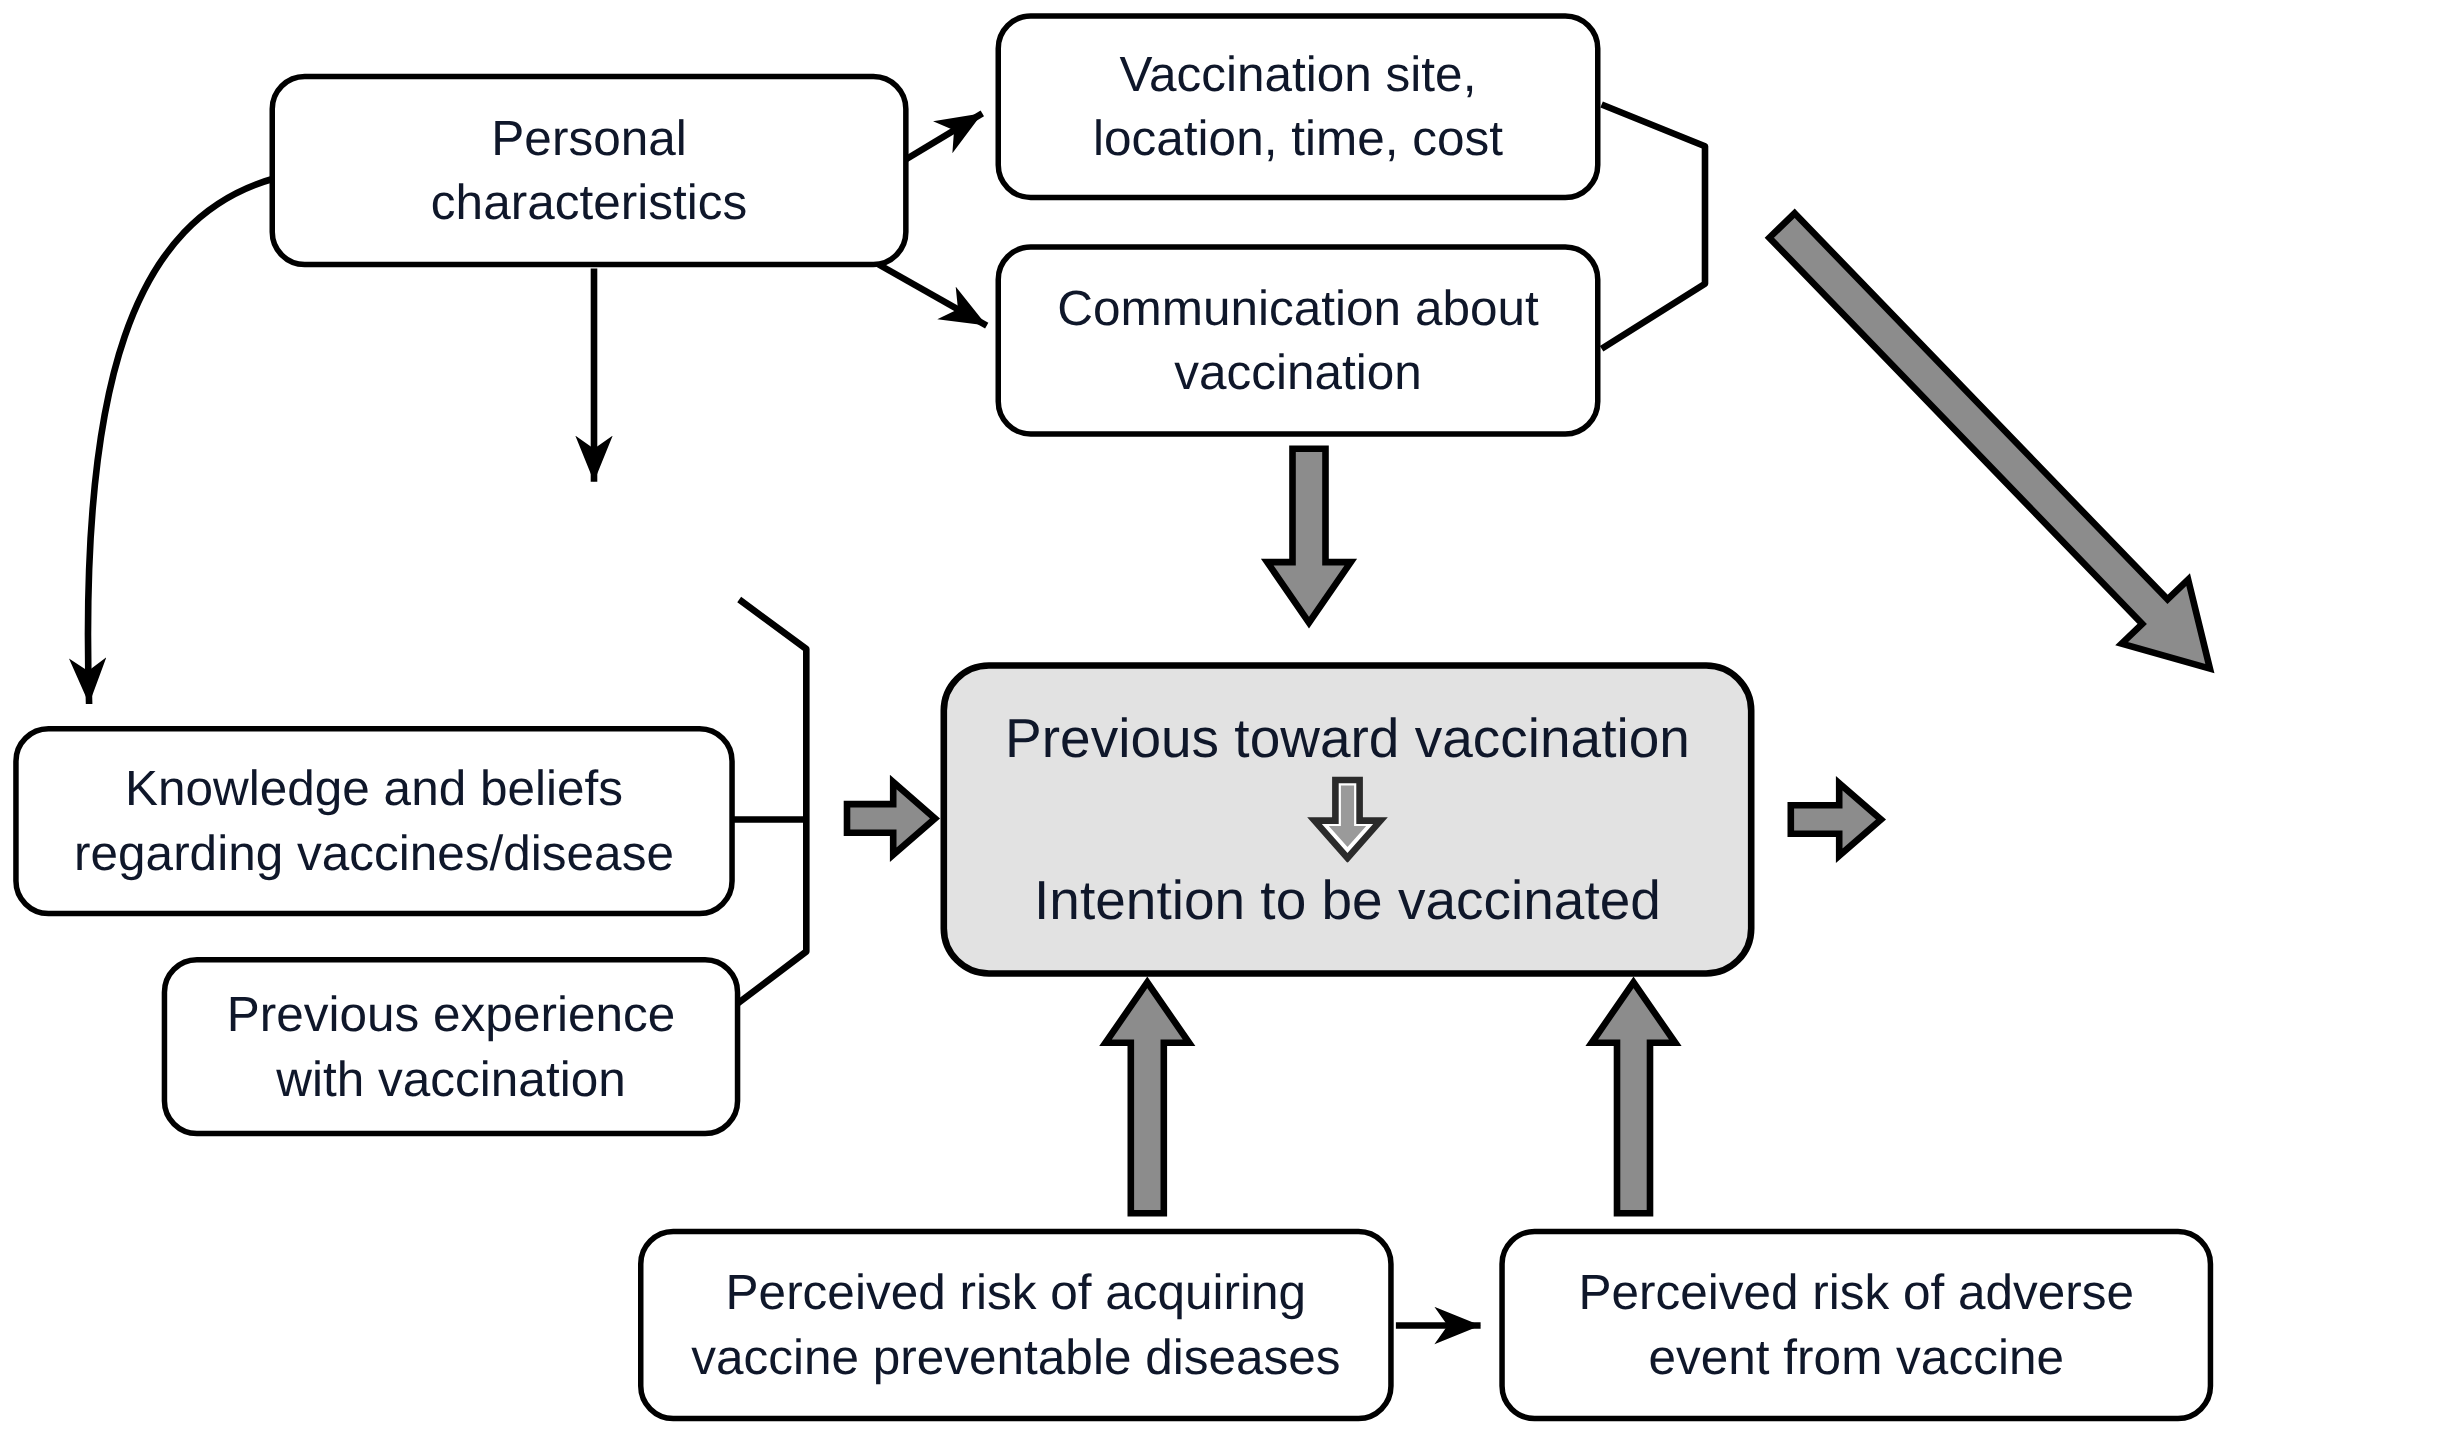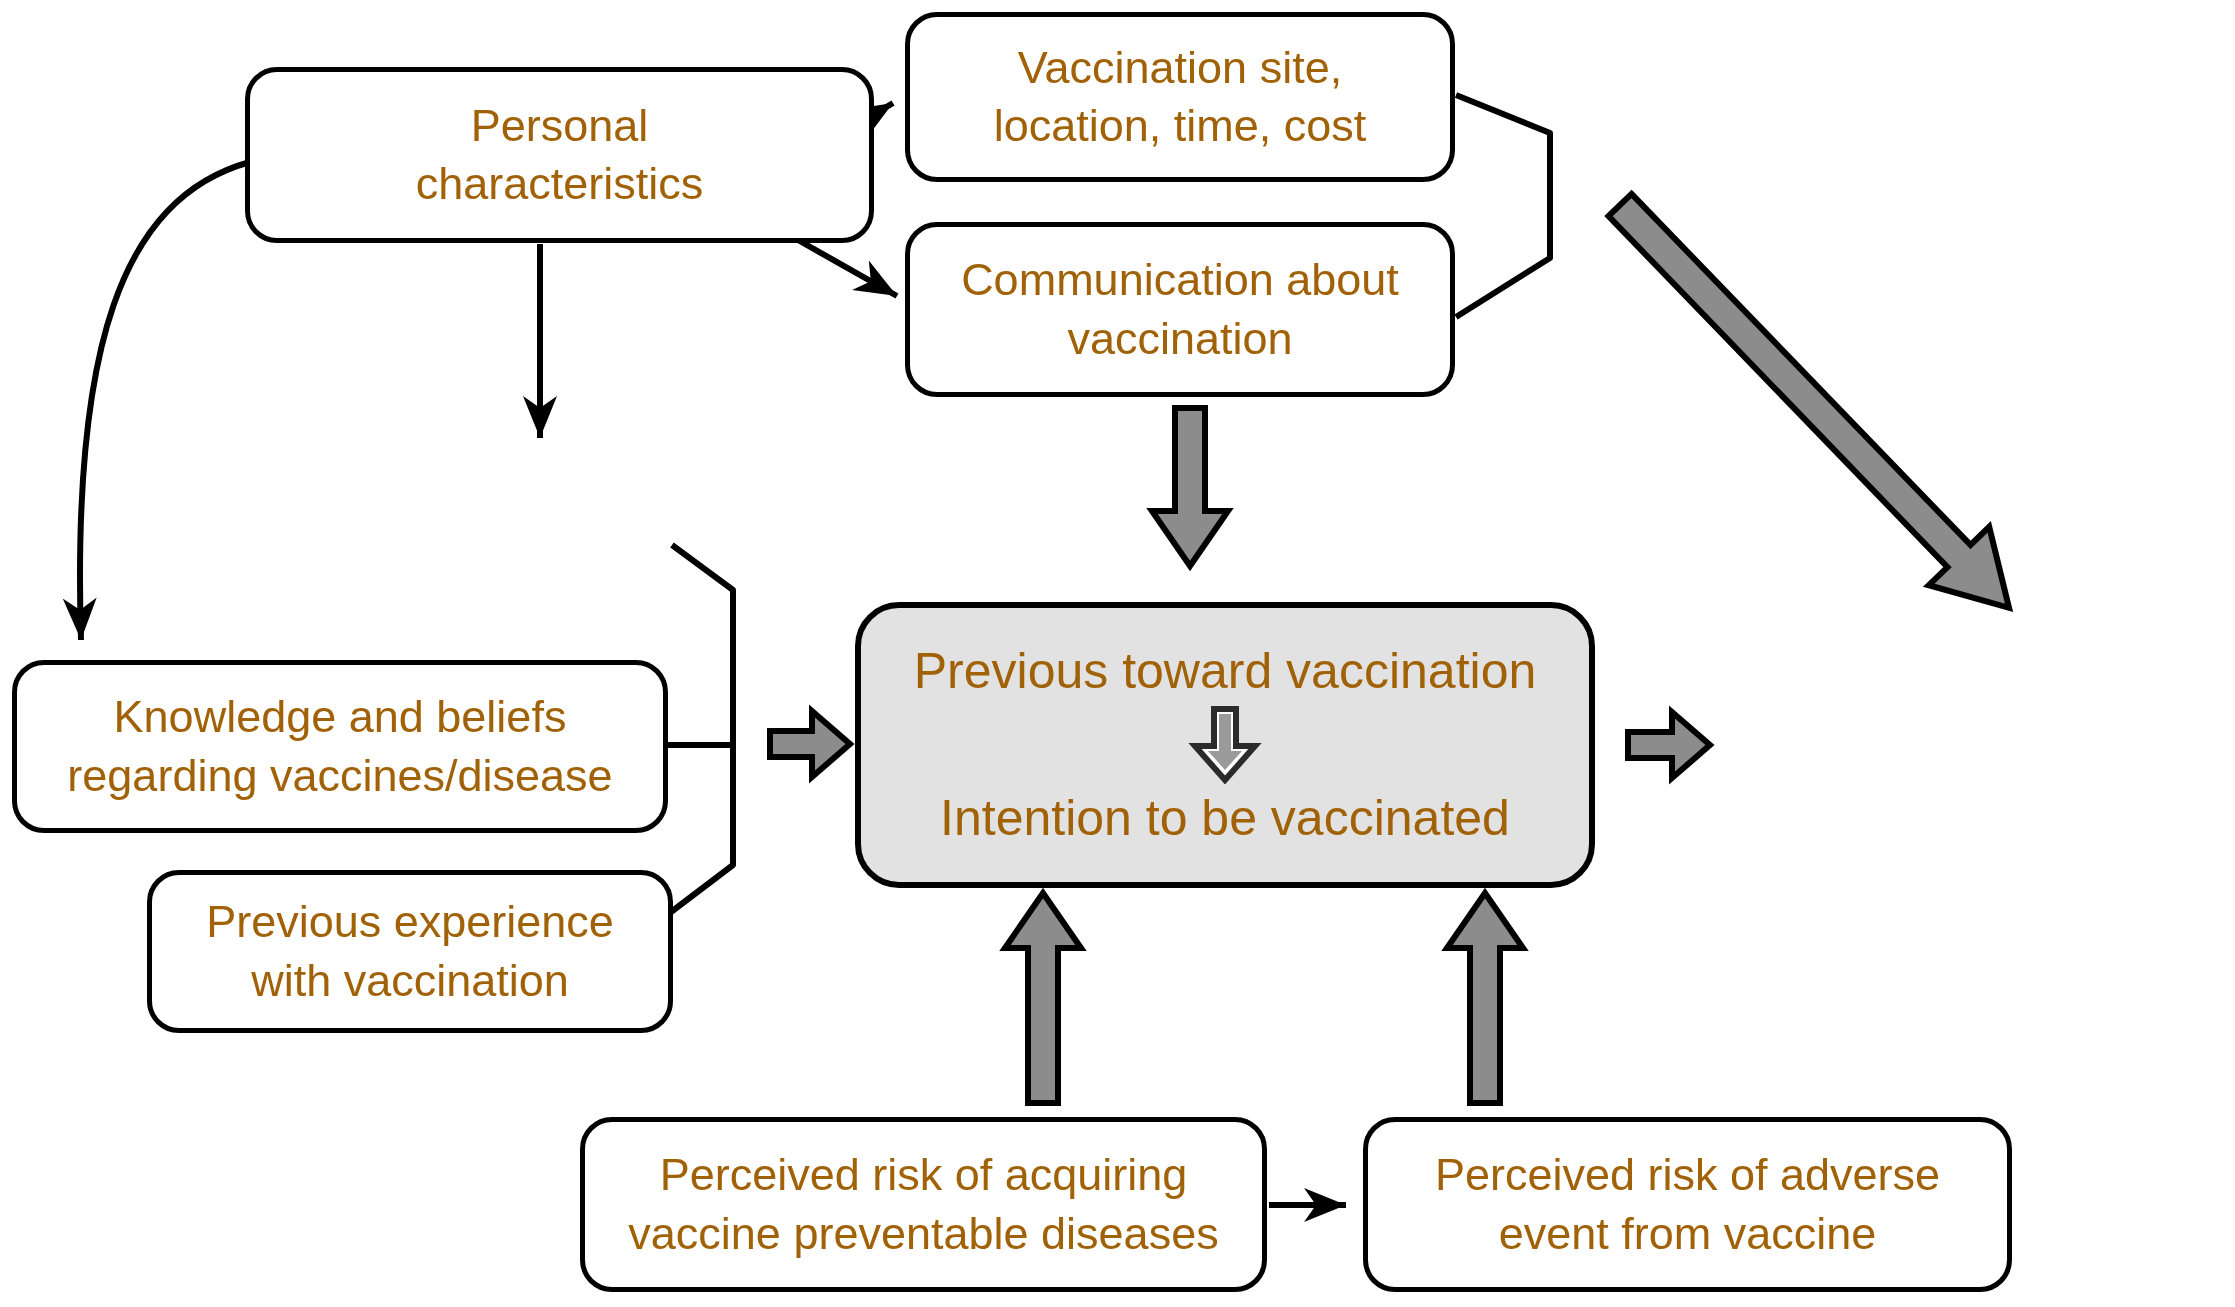--- a/index.html
+++ b/index.html
@@ -7,21 +7,21 @@
     position:relative;
     width:2235px;height:1307px;
     background:#ffffff;
     font-family:"Liberation Sans", sans-serif;
     overflow:hidden;
   }
   .arrows{position:absolute;left:0;top:0;width:2235px;height:1307px;}
   .node{
     position:absolute;box-sizing:border-box;
     border:5px solid #000;border-radius:32px;
-    background:#ffffff;color:#a16207;
+    background:#ffffff;color:#0f172a;
     display:flex;align-items:center;justify-content:center;
     text-align:center;white-space:pre-line;
     font-size:45px;line-height:1.3;
     padding:4px 12px;
   }
   .node--gray{background:#e2e2e2;}
   .node--attitudes{
     border-radius:44px;border-width:6px;font-size:50px;
     flex-direction:column;gap:2px;
   }
@@ -56,21 +56,21 @@
     <g fill="#8c8c8c" stroke="#000" stroke-width="6" stroke-linejoin="miter">
       <polygon transform="translate(1620,205) rotate(46)" points="0,-16 488,-16 488,-42 560,0 488,42 488,16 0,16"></polygon>
       <polygon transform="translate(1190,408) rotate(90)" points="0,-15 103,-15 103,-38 158,0 103,38 103,15 0,15"></polygon>
       <polygon transform="translate(770,744)" points="0,-13 42,-13 42,-33 80,0 42,33 42,13 0,13"></polygon>
       <polygon transform="translate(1628,745)" points="0,-13 44,-13 44,-33 82,0 44,33 44,13 0,13"></polygon>
       <polygon transform="translate(1043,1103) rotate(-90)" points="0,-15 155,-15 155,-38 210,0 155,38 155,15 0,15"></polygon>
       <polygon transform="translate(1485,1103) rotate(-90)" points="0,-15 155,-15 155,-38 210,0 155,38 155,15 0,15"></polygon>
     </g>
   </svg>
 
-  <div class="node" style="left:245px;top:67px;width:629px;height:176px;">Personal
+  <div class="node" style="left:245px;top:67px;width:581px;height:176px;">Personal
 characteristics</div>
 
   <div class="node" style="left:905px;top:12px;width:550px;height:170px;">Vaccination site,
 location, time, cost</div>
 
   <div class="node" style="left:905px;top:222px;width:550px;height:175px;">Communication about
 vaccination</div>
 
 
   <div class="node" style="left:12px;top:660px;width:656px;height:173px;">Knowledge and beliefs

